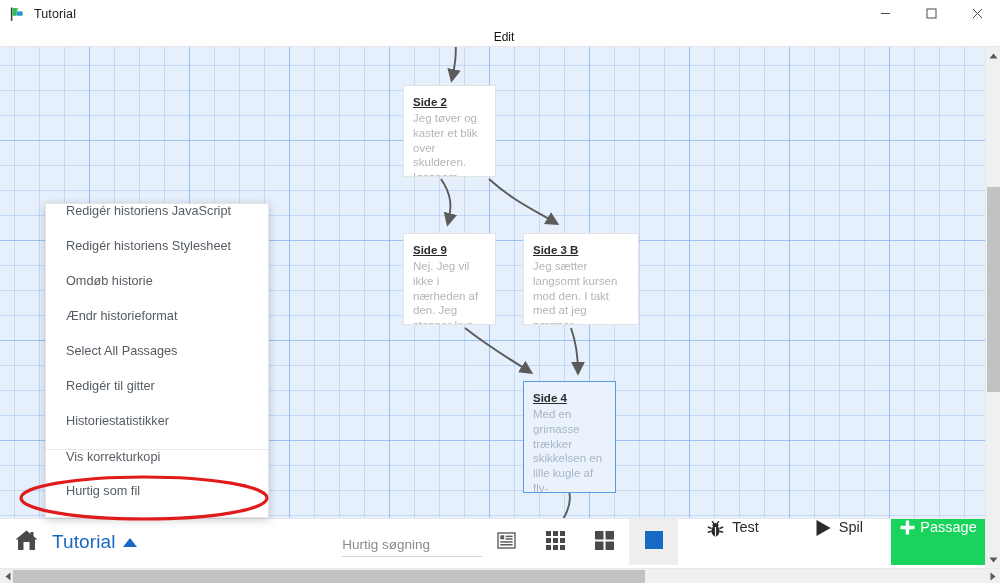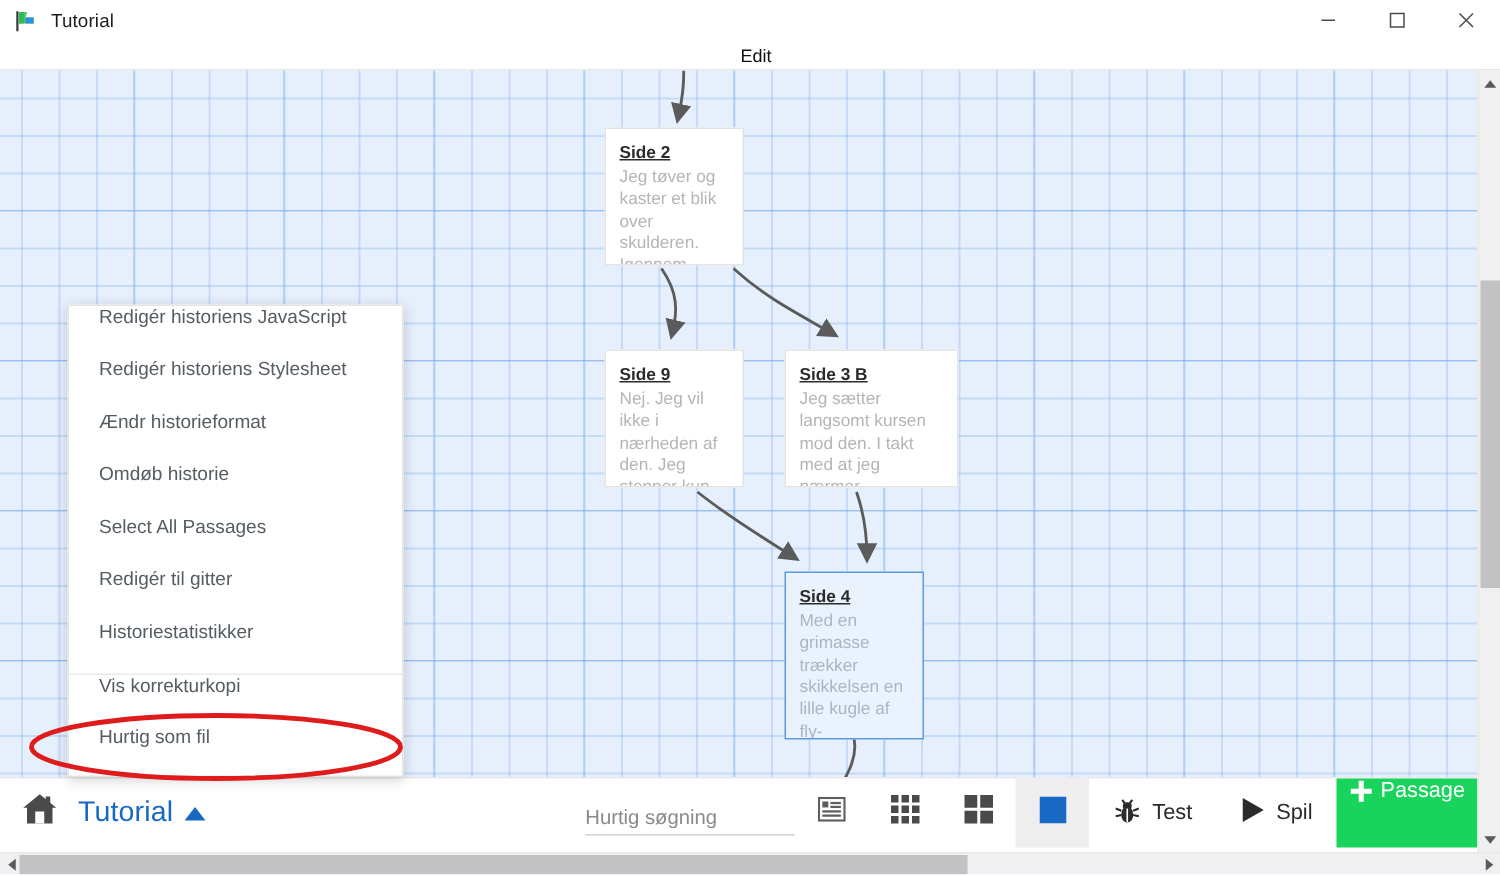--- a/index.html
+++ b/index.html
@@ -184,23 +184,23 @@
     outline: none;
   }
   .search-input::placeholder { color: #8a8a8a; }
   .tool-btn {
     width: 49px;
     display: flex; align-items: center; justify-content: center;
     color: #4a4a4a;
   }
   .tool-btn.active { background: #eeeeee; }
   .labelled-btn {
-    display: flex; align-items: center; justify-content: center;
+    display: flex; justify-content: center;
     gap: 7px;
-    padding: 0 16px;
+    padding: 0 28px;
     font-size: 14.5px;
     color: #2a2a2a;
   }
   .passage-btn {
     display: flex; align-items: flex-start; justify-content: center;
     gap: 4px;
     width: 94px;
     background: #18d45c;
     color: #ffffff;
     font-size: 14.5px;
@@ -328,24 +328,24 @@
   </div>
 
   <div class="dropdown">
     <div class="menu-item">
       <span>Redigér historiens JavaScript</span>
     </div>
     <div class="menu-item">
       <span>Redigér historiens Stylesheet</span>
     </div>
     <div class="menu-item">
+      <span>Omdøb historie</span>
+    </div>
+    <div class="menu-item">
       <span>Ændr historieformat</span>
-    </div>
-    <div class="menu-item">
-      <span>Omdøb historie</span>
     </div>
     <div class="menu-item">
       <span>Select All Passages</span>
     </div>
     <div class="menu-item">
       <span>Redigér til gitter</span>
     </div>
     <div class="menu-item">
       <span>Historiestatistikker</span>
     </div>

